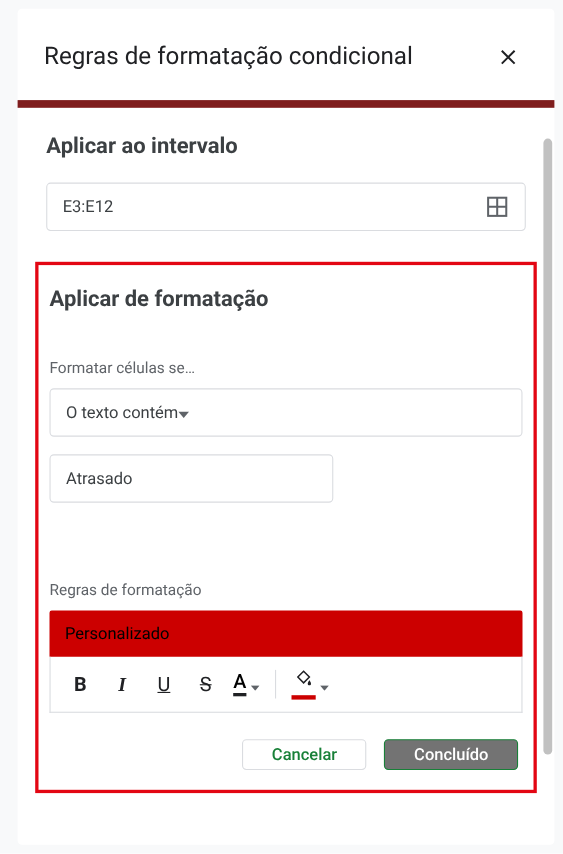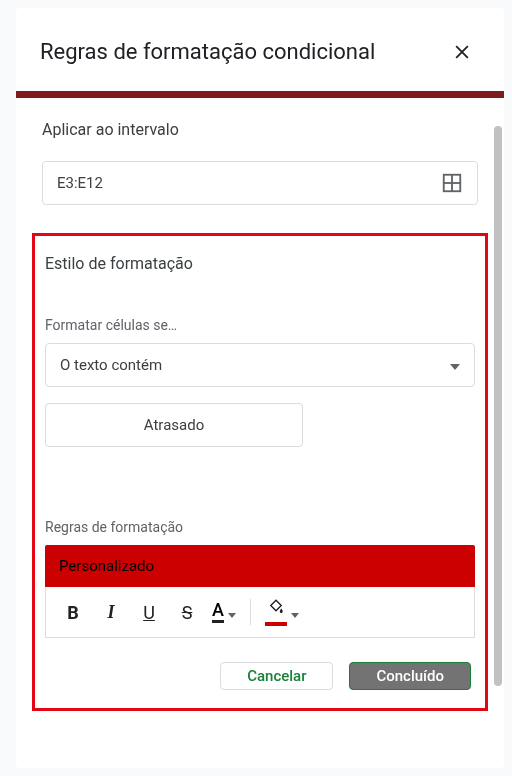--- a/index.html
+++ b/index.html
@@ -44,22 +44,22 @@
       margin-top: 6px;
     }
     .close-btn svg {
       width: 20px;
       height: 20px;
     }
     .content {
       padding: 22px 26px 20px 26px;
     }
     .section-title {
-      font-size: 16px;
-      font-weight: 400;
+      font-size: 20px;
+      font-weight: 700;
       color: #3c4043;
       margin-bottom: 22px;
     }
     .range-input {
       display: flex;
       align-items: center;
       border: 1px solid #dadce0;
       border-radius: 4px;
       padding: 10px 14px;
       margin-bottom: 28px;
@@ -88,21 +88,21 @@
     }
     .sub-label {
       font-size: 14px;
       color: #5f6368;
       margin-bottom: 10px;
       margin-top: 44px;
     }
     .dropdown {
       display: flex;
       align-items: center;
-      justify-content: space-between;
+      justify-content: flex-start;
       border: 1px solid #dadce0;
       border-radius: 4px;
       padding: 12px 14px;
       margin-bottom: 16px;
       cursor: pointer;
       font-size: 15px;
       color: #3c4043;
     }
     .dropdown-arrow svg {
       width: 10px;
@@ -111,21 +111,20 @@
     .text-input {
       border: 1px solid #dadce0;
       border-radius: 4px;
       padding: 12px 14px;
       width: 60%;
       margin-bottom: 28px;
       font-size: 15px;
       color: #3c4043;
       outline: none;
       font-family: inherit;
-      text-align: center;
     }
     .style-chip {
       background: #cc0000;
       color: #000000;
       padding: 12px 14px;
       font-size: 15px;
       border-radius: 2px 2px 0 0;
     }
     .toolbar {
       display: flex;
@@ -258,21 +257,21 @@
               <rect x="3" y="3" width="18" height="18" fill="none" stroke="#5f6368" stroke-width="2"></rect>
               <line x1="3" y1="12" x2="21" y2="12" stroke="#5f6368" stroke-width="2"></line>
               <line x1="12" y1="3" x2="12" y2="21" stroke="#5f6368" stroke-width="2"></line>
             </svg>
         </span>
       </div>
     </div>
 
     <div class="highlight-box">
 
-      <div class="section-title">Estilo de formatação</div>
+      <div class="section-title">Aplicar de formatação</div>
 
       <div class="sub-label">Formatar células se…</div>
 
       <div class="dropdown">
         <span>O texto contém</span>
         <span class="dropdown-arrow">
           <svg viewBox="0 0 10 6">
               <path d="M0 0 L5 6 L10 0 Z" fill="#5f6368"></path>
             </svg>
         </span>

